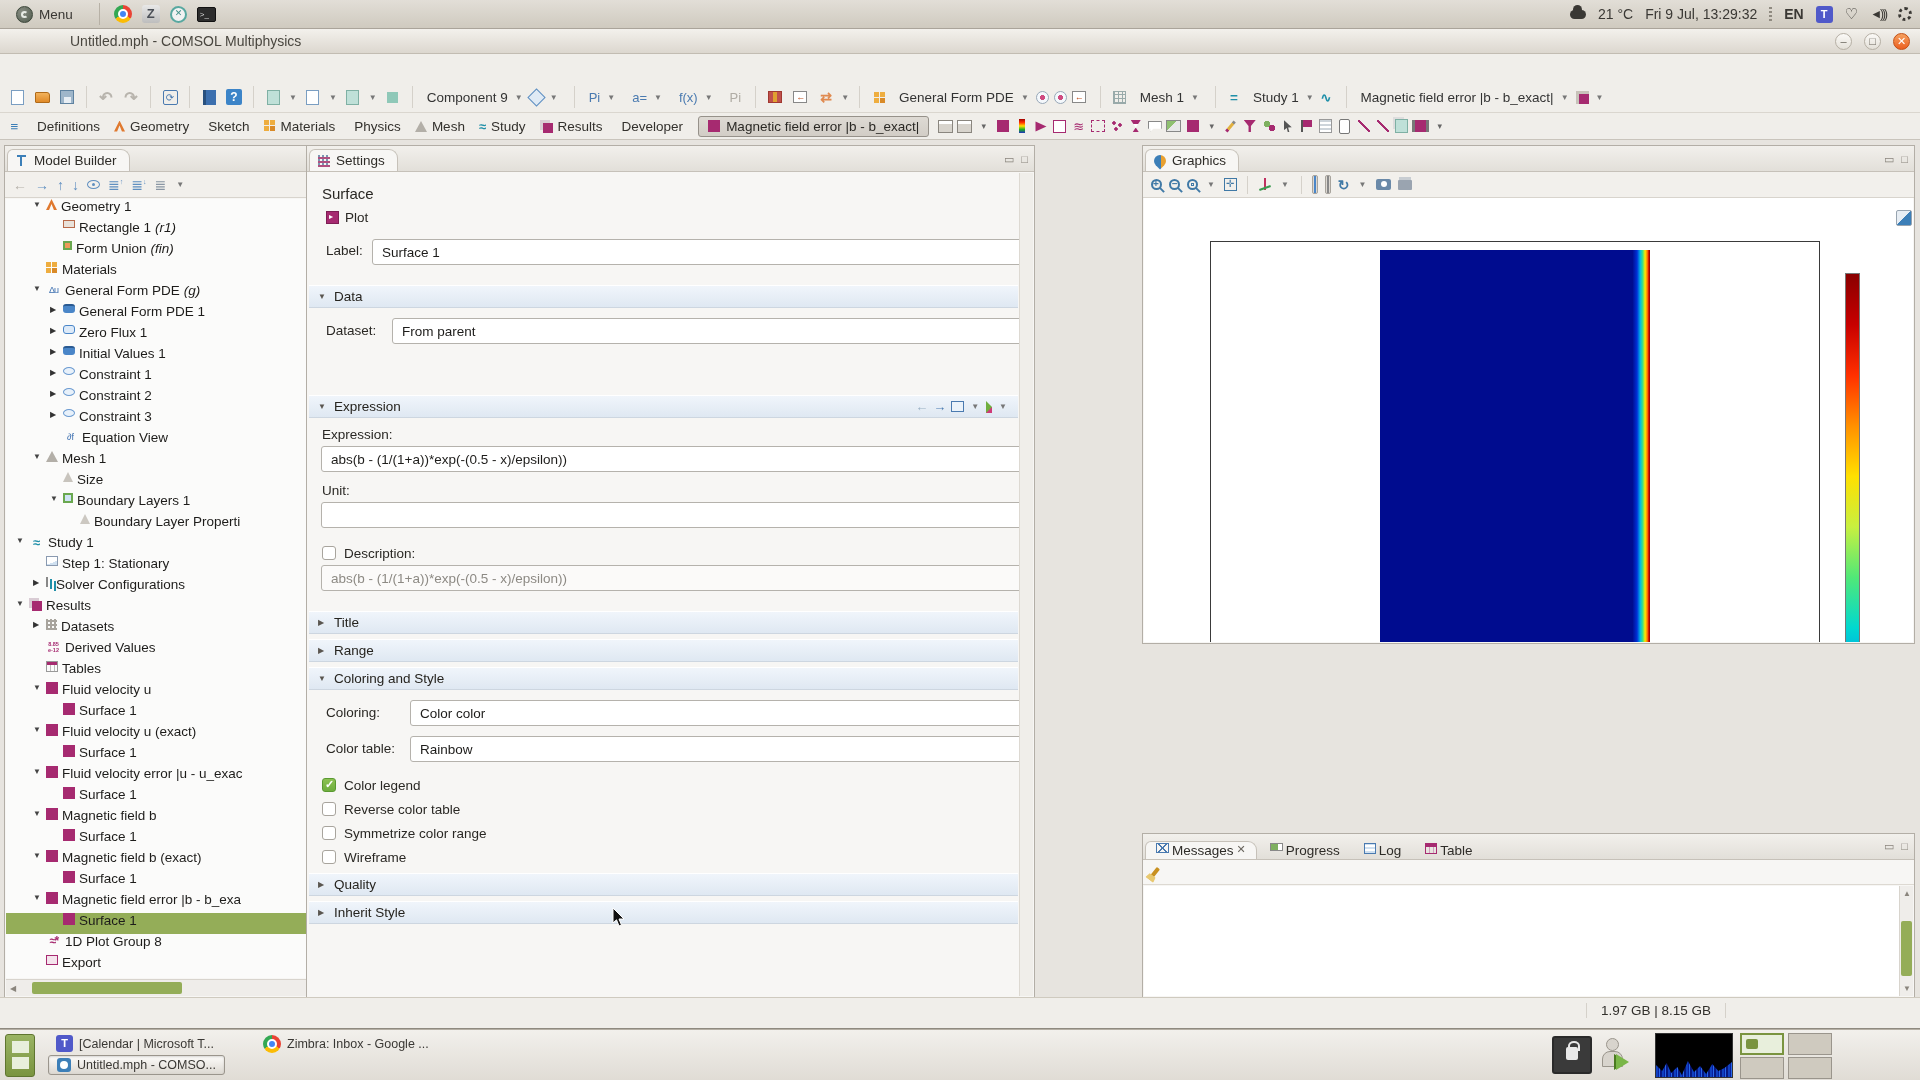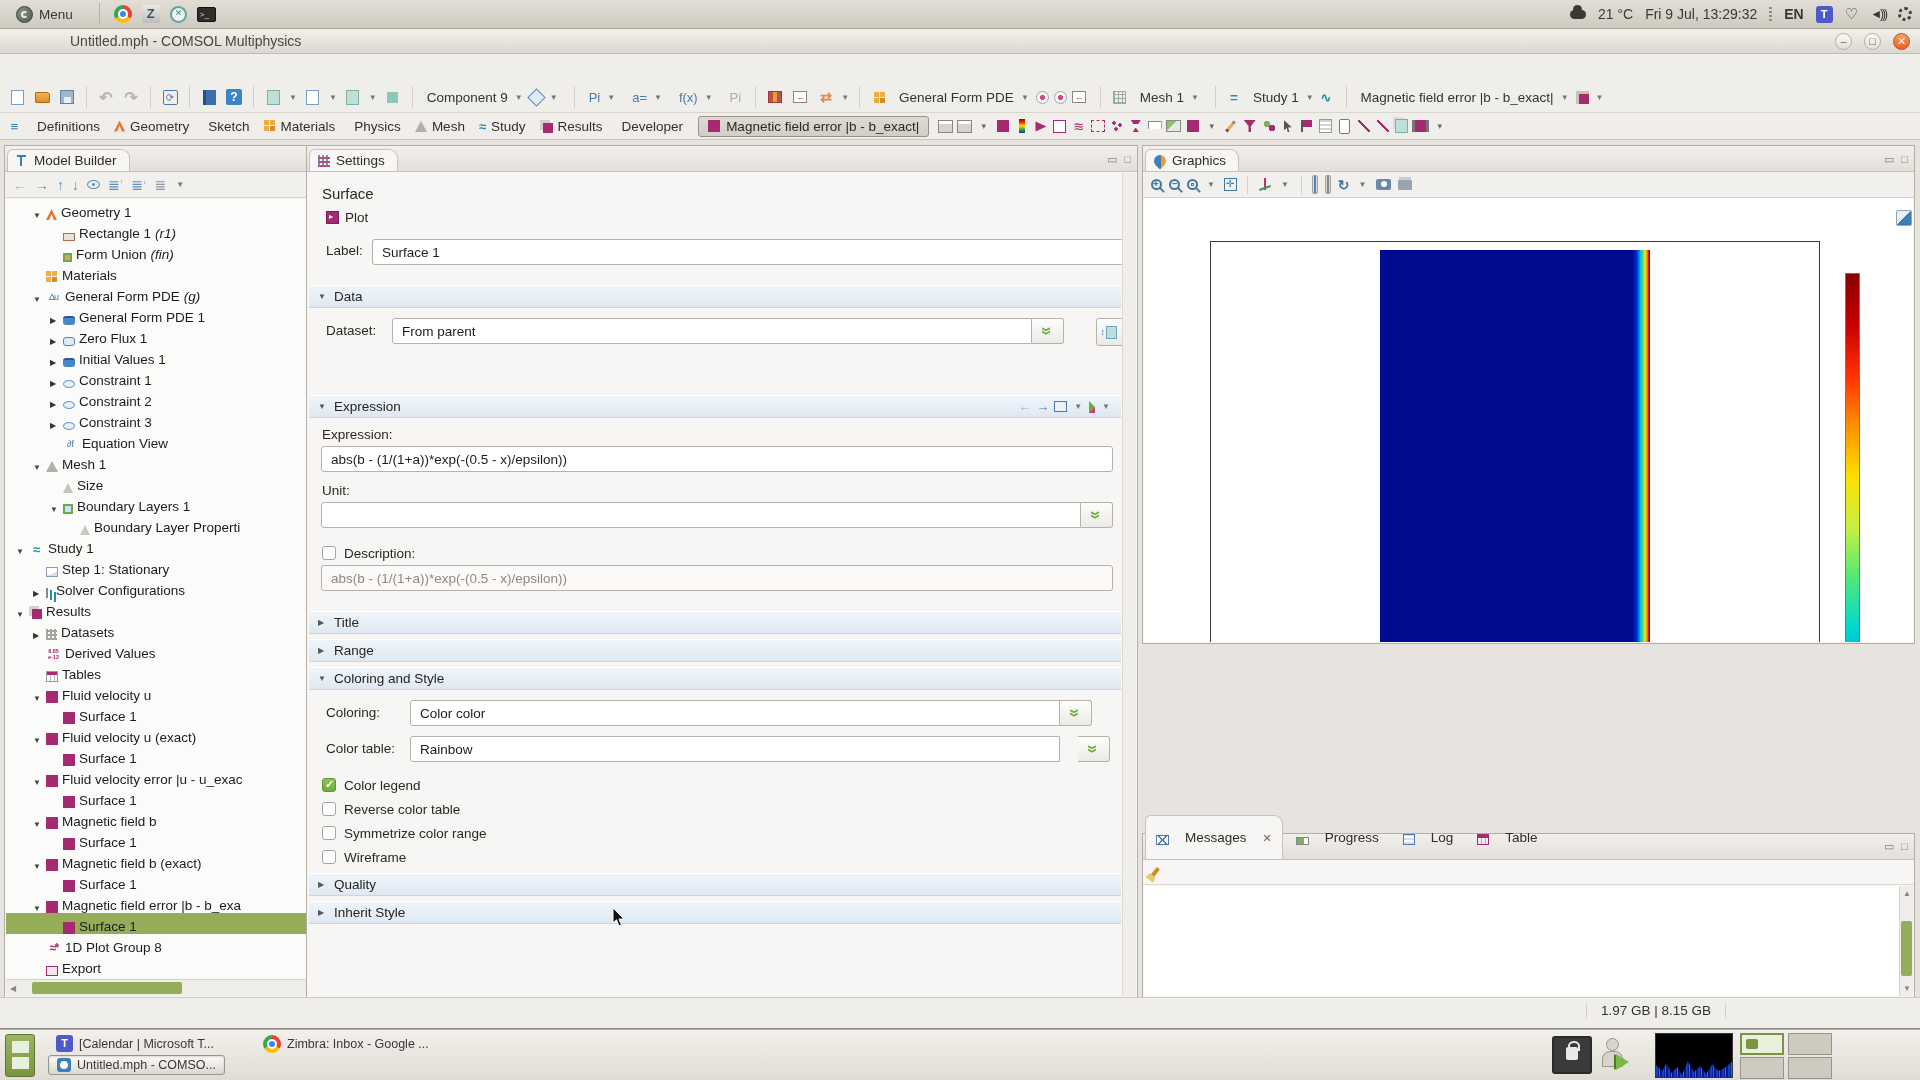--- a/index.html
+++ b/index.html
@@ -115,21 +115,21 @@
   .tab-mb-icon::after{content:'';position:absolute;left:4px;top:0;width:2px;height:11px;background:#3c7fb8;}
   .tab-set-icon{width:12px;height:12px;background:repeating-linear-gradient(0deg,#b05080 0 2px,transparent 2px 4px),repeating-linear-gradient(90deg,#7a96b2 0 2px,transparent 2px 4px);}
   .tab-gfx-icon{width:12px;height:12px;border-radius:50% 50% 50% 0;background:linear-gradient(135deg,#3c7fb8 55%,#e8a030 55%);transform:rotate(-45deg);}
 
   
   .mb-toolbar{height:26px;display:flex;align-items:center;gap:8px;padding:0 8px;border-bottom:1px solid #d8d4cd;background:#f2f0ec;color:#5f8fc0;font-size:14px;}
   .mb-toolbar .gray{color:#b5b1aa;}
   .eye{width:13px;height:9px;border:1px solid #5f8fc0;border-radius:50%;position:relative;}
   .eye::after{content:'';position:absolute;left:4px;top:2px;width:3px;height:3px;background:#5f8fc0;border-radius:50%;}
   .tree{position:absolute;left:1px;top:53px;right:15px;bottom:19px;background:#fbfbfa;overflow:hidden;}
-  .tree-row{height:21px;display:flex;align-items:flex-end;white-space:nowrap;padding-left:calc(10px + var(--depth,0)*17px);color:#1d1c1a;}
+  .tree-row{height:21px;display:flex;align-items:flex-start;white-space:nowrap;padding-left:calc(10px + var(--depth,0)*17px);color:#1d1c1a;}
   .tree-row.selected{background:#94ad58;}
   .arrow{width:13px;font-size:9px;color:#444;flex:none;}
   .ar-exp::before{content:'▼';font-size:8px;}
   .ar-col::before{content:'▶';font-size:8px;color:#333;}
   .ticon{width:15px;height:14px;flex:none;margin-right:4px;display:inline-flex;align-items:center;justify-content:center;}
   .tlabel{}
   .tsuffix{font-style:italic;margin-left:4px;}
   .vscroll{position:absolute;top:53px;right:1px;width:14px;bottom:19px;background:#efedea;border-left:1px solid #d8d4cd;}
   .vthumb{position:absolute;left:1px;width:11px;background:#94ad58;border-radius:2px;}
   .hscroll{position:absolute;left:1px;bottom:1px;height:17px;right:15px;background:#efedea;border-top:1px solid #d8d4cd;}
@@ -219,21 +219,21 @@
   .blue-rect{position:absolute;left:236px;top:52px;width:270px;height:540px;background:linear-gradient(to right,#000c8f 0%,#000c8f 93.5%,#0030d8 95.2%,#00b8e8 96.4%,#40e080 97.3%,#ffe800 98.2%,#ff7800 99%,#c80000 99.6%,#7a0000 100%);}
   .xtick{position:absolute;transform:translateX(-50%);top:600px;font-size:13.5px;color:#111;font-family:"DejaVu Sans",sans-serif;}
   .ytick{position:absolute;width:40px;text-align:right;transform:translateY(-50%);left:16px;font-size:13.5px;color:#111;font-family:"DejaVu Sans",sans-serif;}
   .colorbar{position:absolute;left:701px;top:75px;width:15px;height:508px;border:1px solid #777;
     background:linear-gradient(to top,#00008f,#0020c8,#0090f0,#00d8d0,#50e878,#c8f040,#ffe000,#ff9000,#ff3000,#c80000,#8a0000);}
   .cbtick{position:absolute;left:724px;transform:translateY(-50%);font-size:13.5px;color:#111;font-family:"DejaVu Sans",sans-serif;}
   .viewcube{position:absolute;left:752px;top:12px;width:16px;height:16px;background:linear-gradient(135deg,#e8eef4 50%,#3c7fb8 50%);border:1px solid #98a4b0;border-radius:2px;}
 
   
   .msg-tabs{display:flex;align-items:flex-end;height:26px;background:linear-gradient(#f2f0ec,#e2dfd9);border-bottom:1px solid #c6c1b9;}
-  .msg-tab{display:flex;align-items:flex-end;gap:16px;padding:14px 10px;margin-left:2px;color:#2e2c28;border:1px solid transparent;border-bottom:none;border-radius:6px 9px 0 0;}
+  .msg-tab{display:flex;align-items:flex-start;gap:3px;padding:1px 10px;margin-left:2px;color:#2e2c28;border:1px solid transparent;border-bottom:none;border-radius:6px 9px 0 0;}
   .msg-tab.active{background:#f7f6f4;border-color:#c6c1b9;}
   .close-x{display:none;color:#6a665f;font-size:11px;}
   .msg-tab.active .close-x{display:inline;}
   .mi-messages{width:13px;height:10px;border:1px solid #4a7ab0;background:linear-gradient(135deg,transparent 45%,#4a7ab0 45% 55%,transparent 55%),linear-gradient(45deg,transparent 45%,#4a7ab0 45% 55%,transparent 55%);}
   .mi-progress{width:13px;height:8px;border:1px solid #888;background:linear-gradient(90deg,#7fb060 60%,#fff 60%);}
   .mi-log{width:12px;height:11px;border:1px solid #4a7ab0;background:repeating-linear-gradient(0deg,#cfe0f0 0 2px,#fff 2px 4px);}
   .mi-table{width:12px;height:11px;border:1px solid #a62a70;background:linear-gradient(#a62a70 0 3px,transparent 3px),repeating-linear-gradient(90deg,transparent 0 3px,#d0a0be 3px 4px);}
   .msg-toolbar{height:25px;display:flex;align-items:center;padding:0 10px;border-bottom:1px solid #ddd9d2;background:#f7f6f4;}
   .broom{width:4px;height:11px;background:#c89020;transform:rotate(38deg);position:relative;border-radius:1px;}
   .broom::after{content:'';position:absolute;left:-3px;top:9px;width:10px;height:6px;background:#e8c870;clip-path:polygon(0 100%,15% 0,85% 0,100% 100%);}
@@ -762,21 +762,21 @@
         <div class="vthumb" style="top:225px;height:560px;"></div>
         <span class="scr-arrow" style="bottom:3px;left:3px;">▼</span>
       </div>
       <div class="hscroll">
         <span class="scr-arrow" style="left:4px;top:4px;">◀</span>
         <div class="hthumb" style="left:26px;width:150px;"></div>
         <span class="scr-arrow" style="right:4px;top:4px;">▶</span>
       </div>
     </div>
 
-    <div class="panel" style="left:306px;top:116px;width:832px;height:853px;">
+    <div class="panel" style="left:306px;top:116px;width:729px;height:853px;">
       <div class="phead">
         <span class="ptab">
           <span class="tab-set-icon"></span>
           <span>Settings</span>
         </span>
         <span class="pbtns">
           <span>▭</span>
           <span>□</span>
         </span>
       </div>

